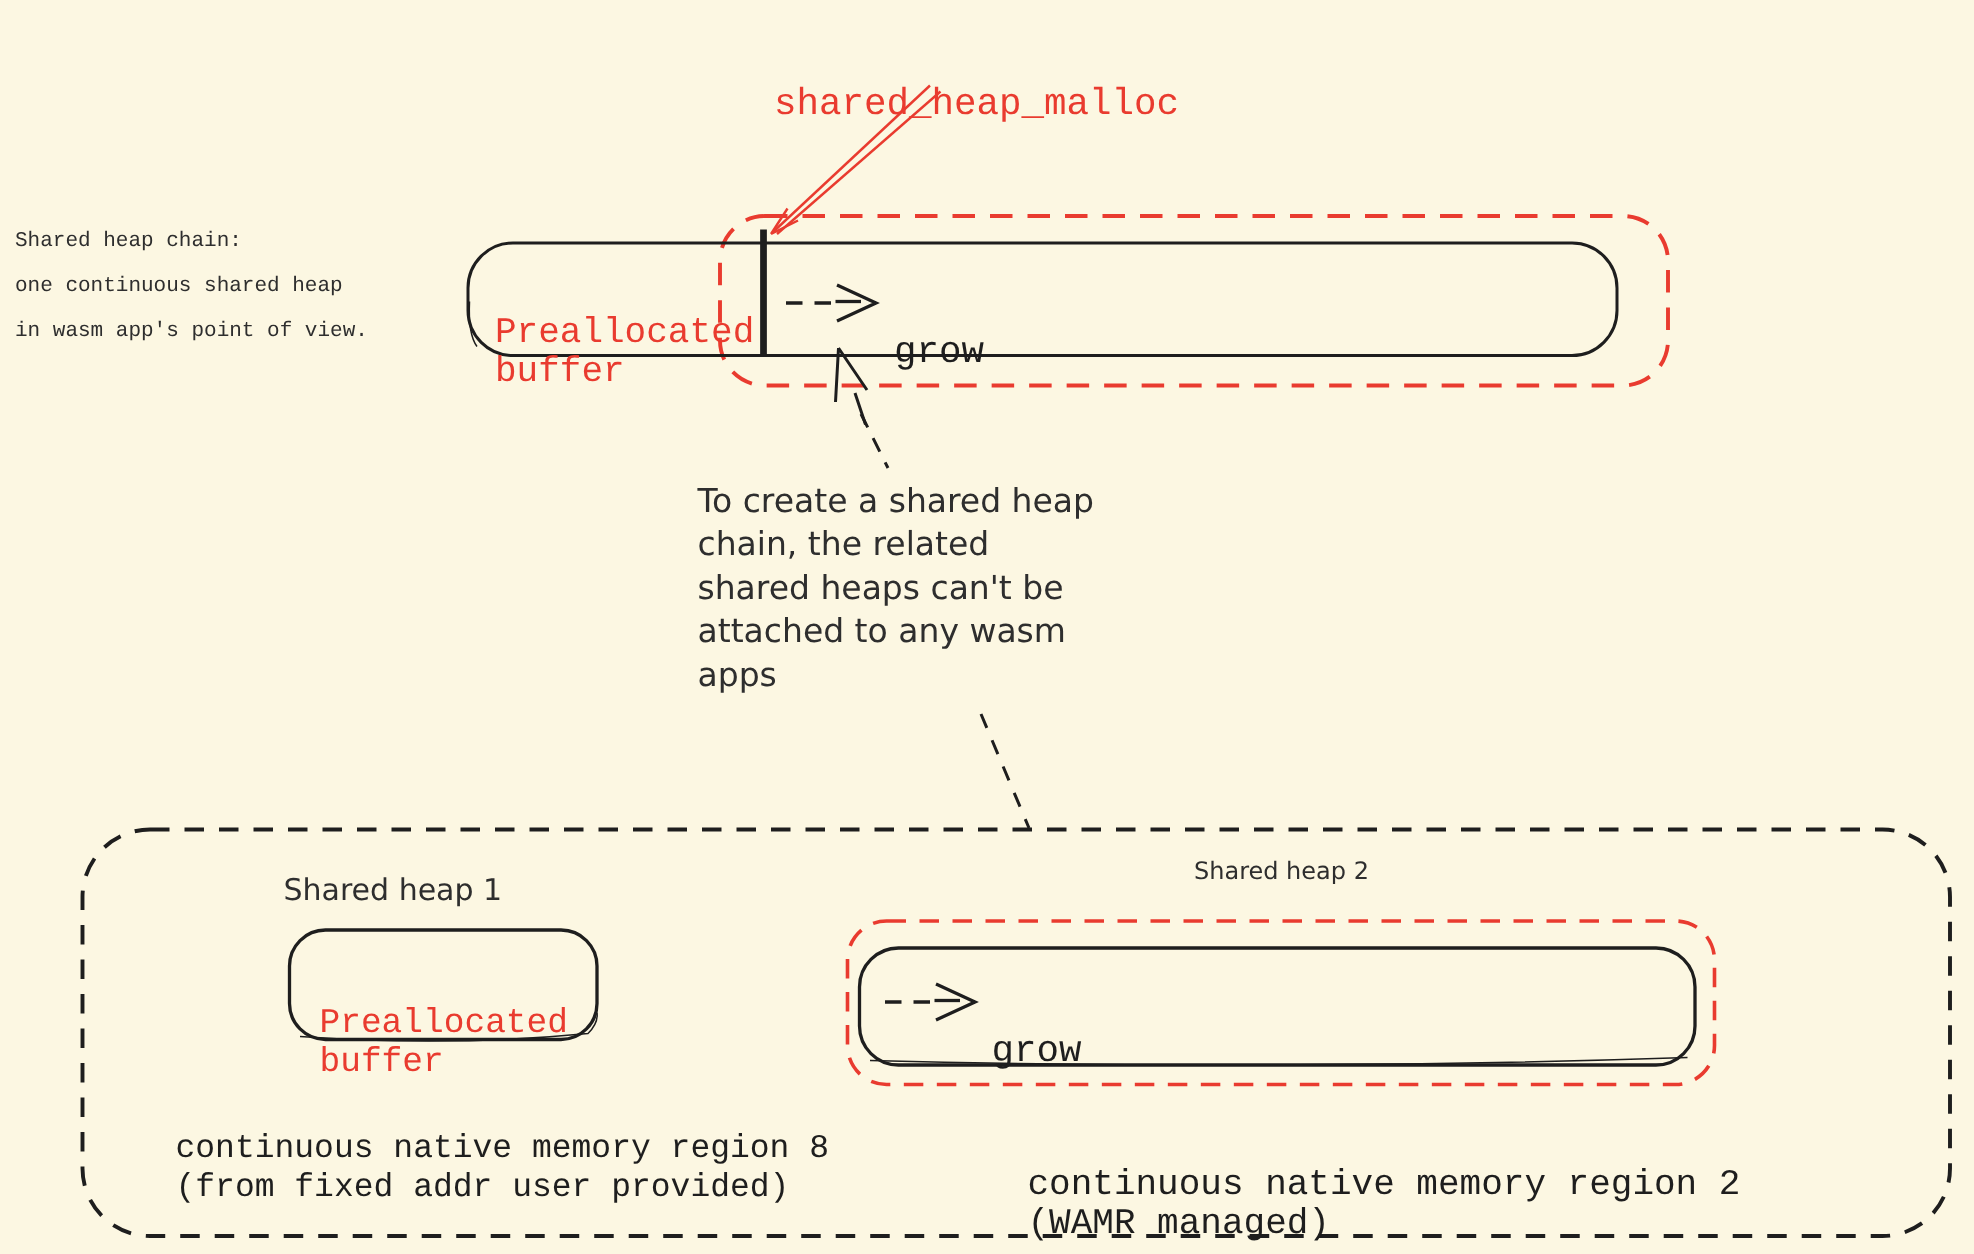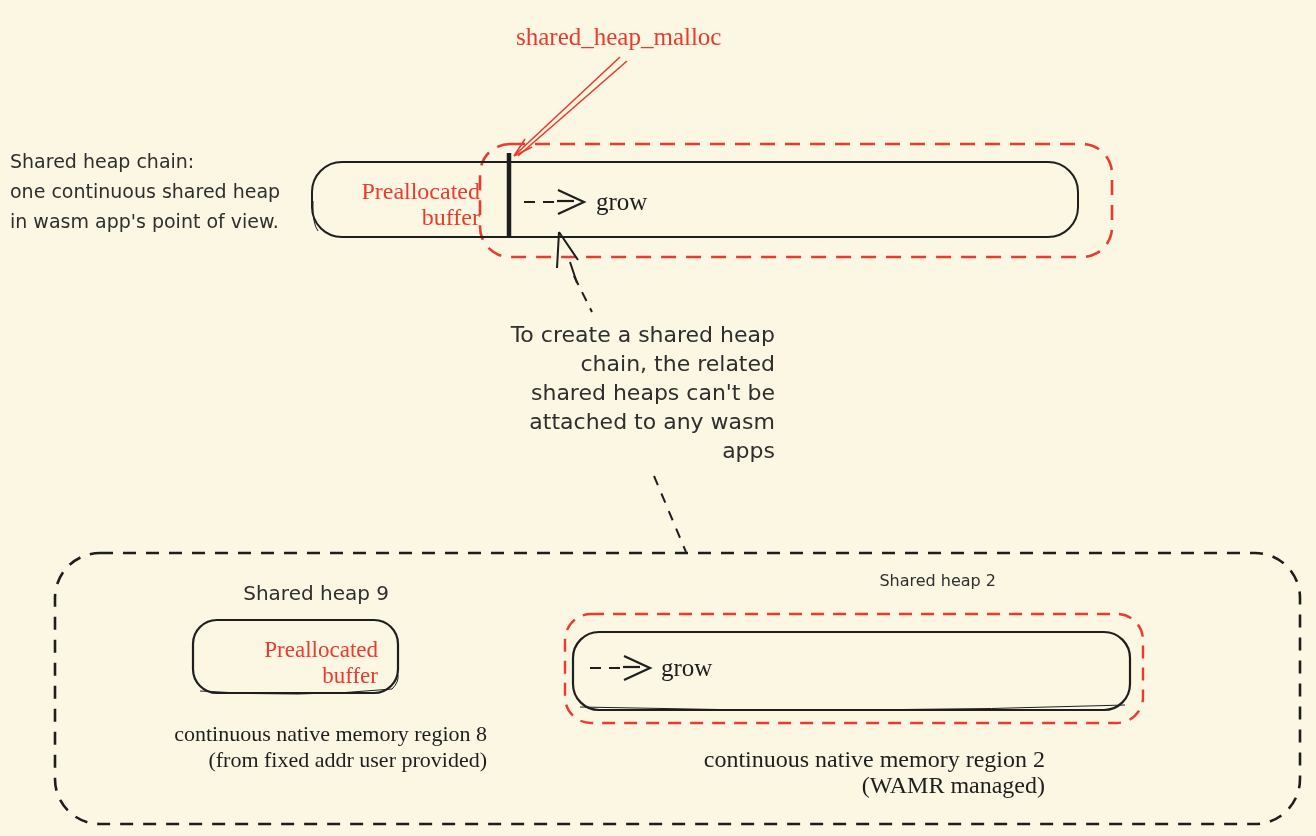--- a/index.html
+++ b/index.html
@@ -11,23 +11,23 @@
     overflow: hidden;
     font-family: "DejaVu Sans", sans-serif;
   }
   svg.layer {
     position: absolute;
     left: 0; top: 0;
     width: 1316px; height: 836px;
   }
   .t { position: absolute; white-space: pre; }
   .hand { font-family: "DejaVu Sans", sans-serif; color: var(--text, #2E2E2E); }
-  .helv { font-family: Liberation Serif, serif; color: var(--ink, #1E1E1E); }
+  .helv { font-family: Liberation Mono, monospace; color: var(--ink, #1E1E1E); margin-top: 32px; }
   .red { color: var(--red, #E93B2F); }
-  .center { text-align: right; }
+  .center { text-align: left; }
   
   .si { stroke: var(--ink, #1E1E1E); fill: none; }
   .sr { stroke: var(--red, #E93B2F); fill: none; }
 </style>
 </head>
 <body>
 
 <div class="canvas">
 
   <svg class="layer" viewBox="0 0 1316 836">
@@ -89,36 +89,36 @@
 
     <g>
       <line class="si" x1="590" y1="668" x2="620" y2="668" stroke-width="2.2" stroke-dasharray="11 8"></line>
       <path class="si" d="M624,656 L650,668 L624,680" stroke-width="2.2"></path>
       <line class="si" x1="623" y1="667" x2="640" y2="667" stroke-width="2.2"></line>
     </g>
   </svg>
 
   <div class="t helv red" style="left:516px; top:23px; font-size:25px;">shared_heap_malloc</div>
 
-  <div class="t hand" style="left:10px; top:146px; font-size:19px; line-height:30px;">Shared heap chain:
+  <div class="t hand" style="left:10px; top:146px; font-size:14px; line-height:30px;font-family:Liberation Mono, monospace;">Shared heap chain:
 one continuous shared heap
 in wasm app's point of view.</div>
 
   <div class="t helv red center" style="left:330px; top:178px; width:150px; font-size:24px; line-height:26px;">Preallocated
 buffer</div>
 
   <div class="t helv" style="left:596px; top:188px; font-size:25px;">grow</div>
 
   <div class="t hand center" style="left:465px; top:320px; width:310px; font-size:22px; line-height:29px;">To create a shared heap
 chain, the related
 shared heaps can't be
 attached to any wasm
 apps</div>
 
-  <div class="t hand center" style="left:189px; top:581px; width:200px; font-size:20px;">Shared heap 9</div>
+  <div class="t hand center" style="left:189px; top:581px; width:200px; font-size:20px;">Shared heap 1</div>
 
   <div class="t helv red center" style="left:213px; top:637px; width:165px; font-size:23px; line-height:26px;">Preallocated
 buffer</div>
 
   <div class="t helv center" style="left:117px; top:721px; width:370px; font-size:22px; line-height:26px;">continuous native memory region 8
 (from fixed addr user provided)</div>
 
   <div class="t hand center" style="left:796px; top:571px; width:200px; font-size:16px;">Shared heap 2</div>
 
   <div class="t helv" style="left:661px; top:654px; font-size:25px;">grow</div>

